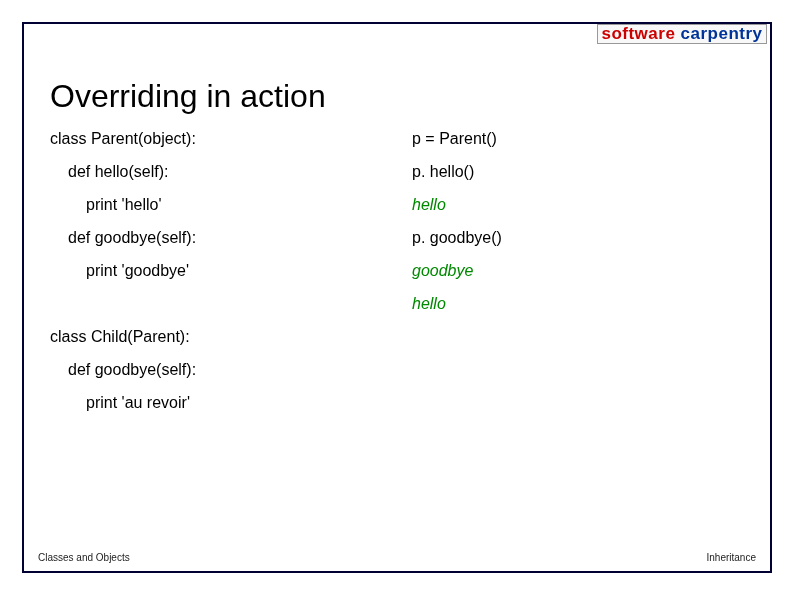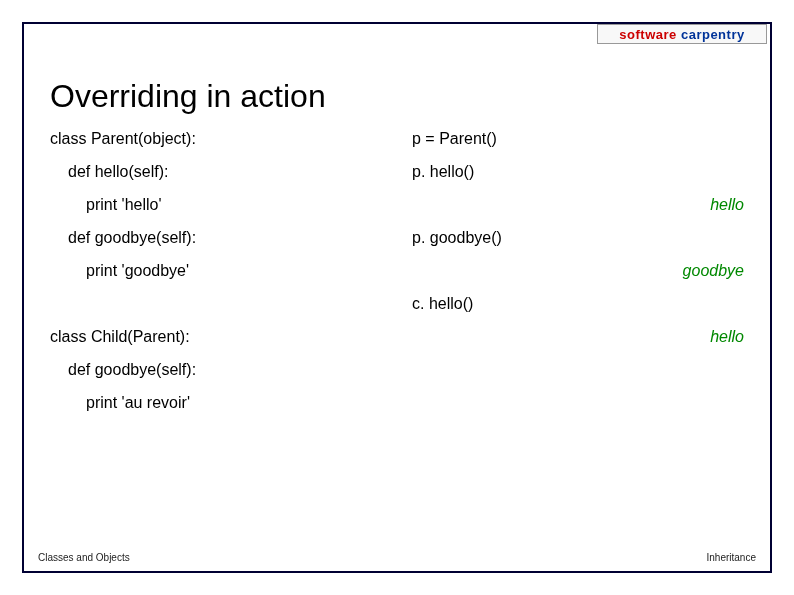--- a/index.html
+++ b/index.html
@@ -22,21 +22,21 @@
     position: absolute;
     top: 24px;
     right: 27px;
     width: 170px;
     height: 20px;
     border: 1px solid #999;
     background: #f8f8f8;
     display: flex;
     align-items: center;
     justify-content: center;
-    font-size: 13px;
+    font-size: 17px;
     color: #666;
     letter-spacing: 0.5px;
   }
   .logo .sw { color: #cc0000; font-weight: bold; }
   .logo .cp { color: #003399; font-weight: bold; }
   .title {
     position: absolute;
     top: 78px;
     left: 50px;
     font-size: 32px;
@@ -53,21 +53,21 @@
   }
   .col {
     flex: 1;
     font-size: 16px;
     line-height: 33px;
     color: #000;
   }
   .col .line { white-space: pre; }
   .col .indent1 { padding-left: 18px; }
   .col .indent2 { padding-left: 36px; }
-  .col .output { font-style: italic; color: #008800; text-align: right; }
+  .col .output { font-style: italic; color: #008800; }
   .footer {
     position: absolute;
     bottom: 32px;
     left: 38px;
     right: 38px;
     display: flex;
     justify-content: space-between;
     font-size: 10px;
     color: #222;
   }
@@ -94,21 +94,20 @@
     <div class="line">class Child(Parent):</div>
     <div class="line indent1">def goodbye(self):</div>
     <div class="line indent2">print 'au revoir'</div>
   </div>
   <div class="col">
     <div class="line">p = Parent()</div>
     <div class="line">p. hello()</div>
     <div class="line output">hello</div>
     <div class="line">p. goodbye()</div>
     <div class="line output">goodbye</div>
-    <div class="line">c. hello()</div>
     <div class="line output">hello</div>
   </div>
 </div>
 
 <div class="footer">
   <span>Classes and Objects</span>
   <span>Inheritance</span>
 </div>
 
 </body></html>

